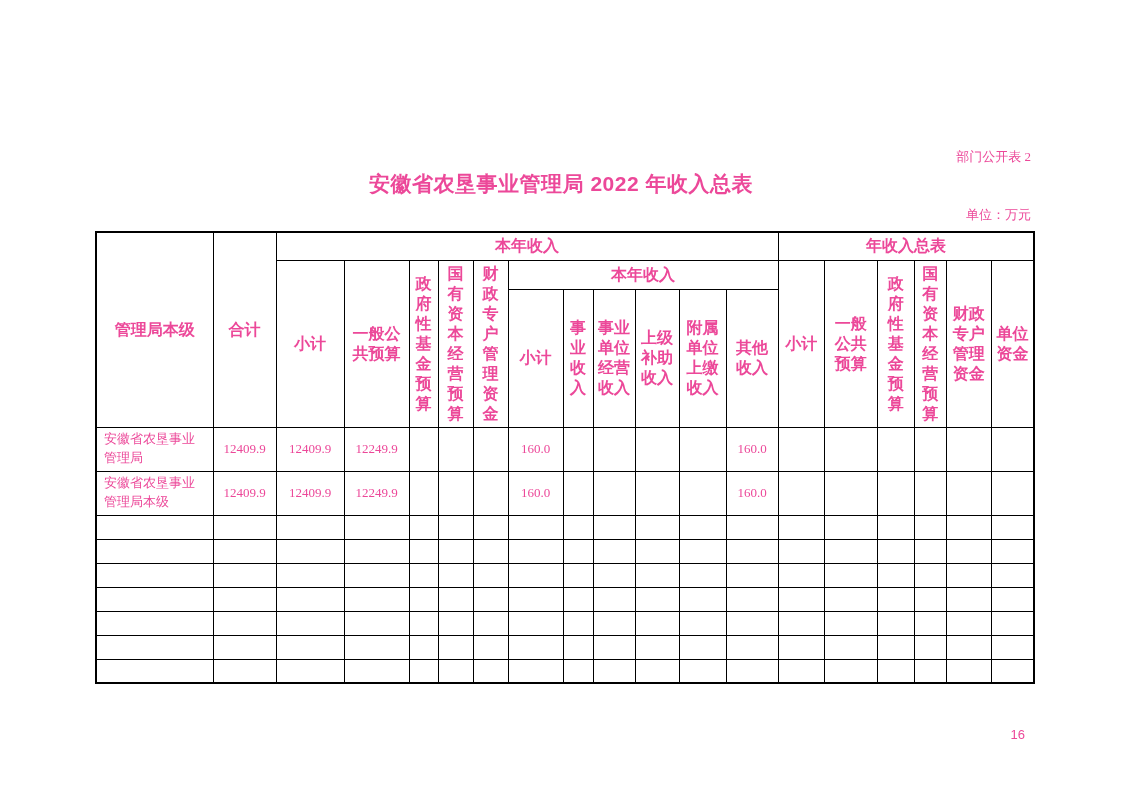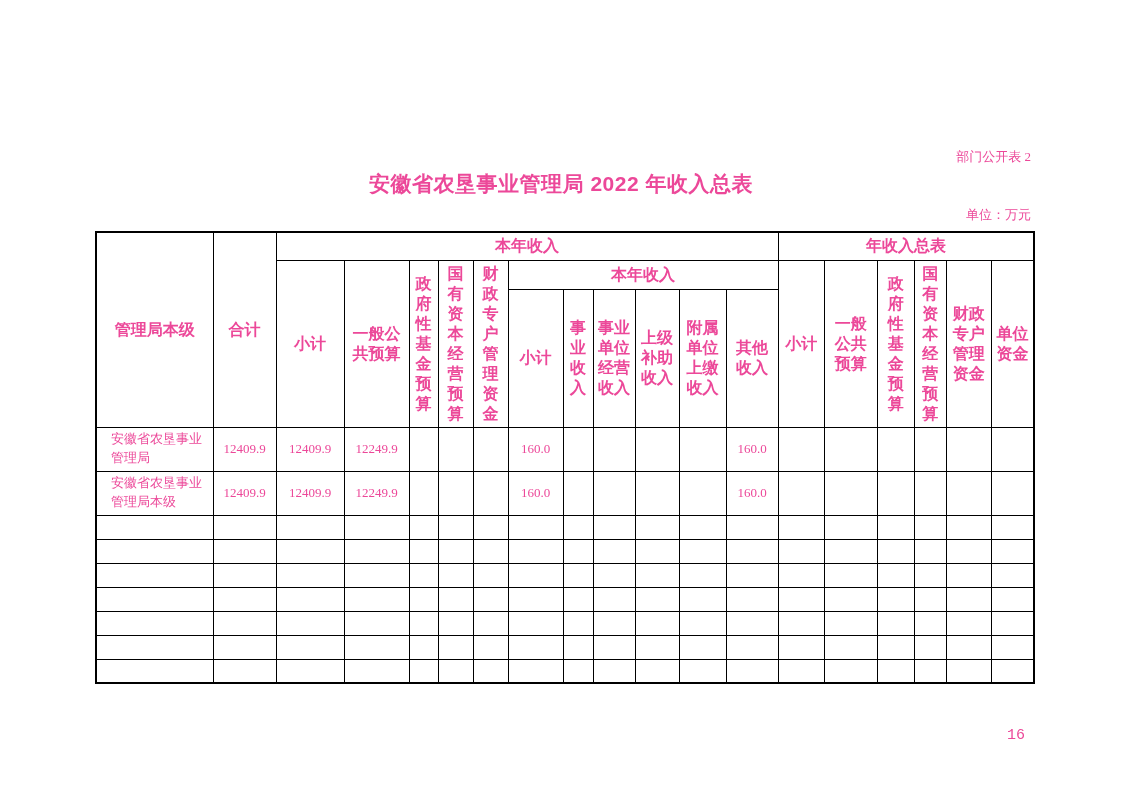--- a/index.html
+++ b/index.html
@@ -36,22 +36,22 @@
     position: absolute;
     top: 178px;
     right: 91px;
     font-size: 13px;
     font-family: "Liberation Serif", "DejaVu Serif", serif;
   }
   .page-number {
     position: absolute;
     top: 699px;
     right: 97px;
-    font-size: 15px;
-    font-family: Liberation Mono, monospace;
+    font-size: 13px;
+    font-family: Liberation Sans, sans-serif;
   }
   table.income-table {
     position: absolute;
     top: 203px;
     left: 95px;
     width: 938px;
     border-collapse: collapse;
     table-layout: fixed;
     border: 2px solid #000000;
     background: #ffffff;
@@ -68,21 +68,21 @@
     font-family: "Liberation Sans", "DejaVu Sans", sans-serif;
     font-weight: bold;
     font-size: 16px;
     line-height: 1.25;
   }
   .income-table td {
     font-family: "Liberation Serif", "DejaVu Serif", serif;
     font-size: 13px;
     line-height: 1.45;
   }
-  td.cell-dept { text-align: left; padding-left: 14px; }
+  td.cell-dept { text-align: left; padding-left: 7px; }
   tr.hr1 { height: 28px; }
   tr.hr2 { height: 29px; }
   tr.hr3 { height: 138px; }
   tr.body-row { height: 44px; }
   tr.body-row.empty-row { height: 24px; }
 </style>
 </head>
 <body>
 
 <div class="page">

